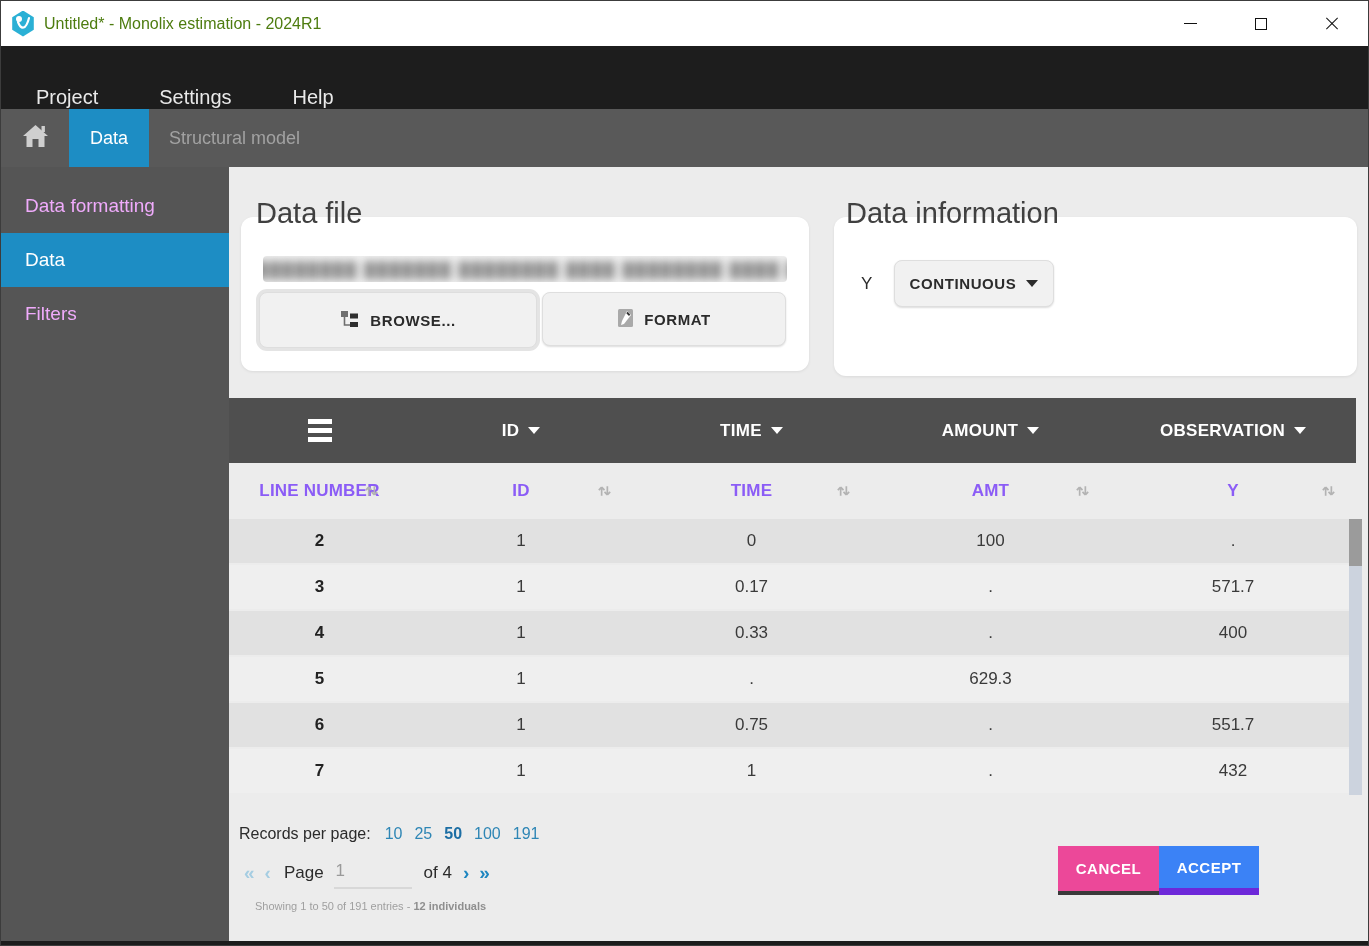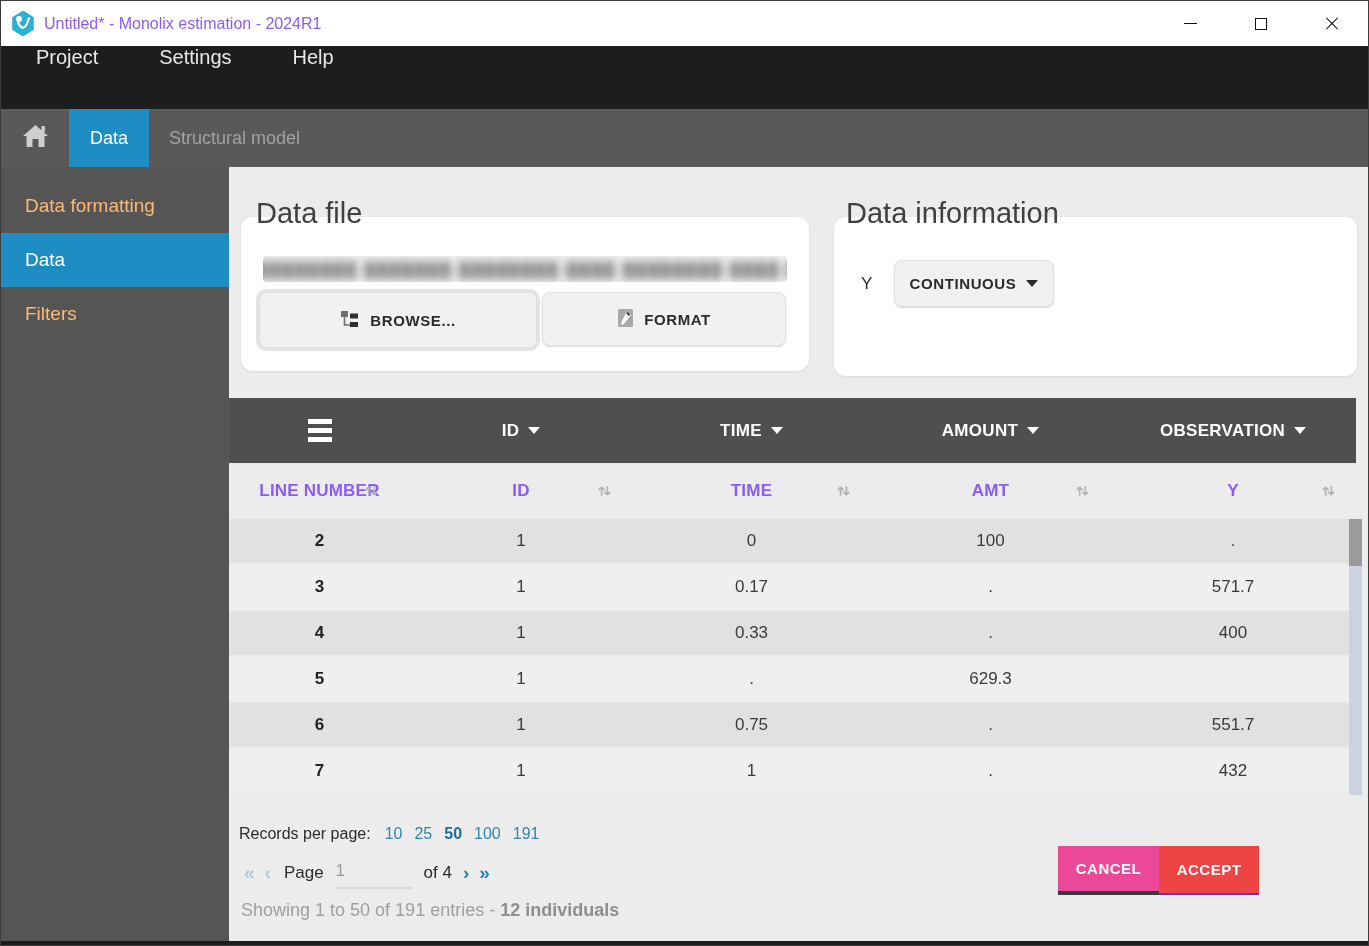--- a/index.html
+++ b/index.html
@@ -4,45 +4,45 @@
 <style>
   * { margin:0; padding:0; box-sizing:border-box; }
   html,body { width:1369px; height:946px; }
   body { font-family:"Liberation Sans", sans-serif; background:#ececec; }
   .window { position:relative; width:1369px; height:946px; border:1px solid #3c3c3c; overflow:hidden; background:#ececec; }
 
   
   .titlebar { height:45px; background:#ffffff; display:flex; align-items:center; padding-left:10px; }
   .logo-hex { width:24px; height:26px; background:#2ab0d5; clip-path:polygon(50% 0%,95% 26%,95% 74%,50% 100%,5% 74%,5% 26%); position:relative; flex:0 0 auto; }
   .logo-hex svg { position:absolute; inset:0; }
-  .titlebar-title { margin-left:9px; font-size:16px; color:#8b5cf6; flex:1 1 auto; }
+  .titlebar-title { margin-left:9px; font-size:16px; color:#4d7c0f; flex:1 1 auto; }
   .win-controls { display:flex; align-items:center; gap:47px; margin-right:24px; }
   .win-btn { width:24px; height:24px; display:flex; align-items:center; justify-content:center; cursor:pointer; }
   .ic-min { width:13px; height:0; border-top:1px solid #111; }
   .ic-max { width:12px; height:12px; border:1px solid #111; }
   .ic-close { position:relative; width:14px; height:14px; }
   .ic-close:before,.ic-close:after { content:""; position:absolute; left:-1px; top:6px; width:16px; height:1px; background:#111; }
   .ic-close:before { transform:rotate(45deg); }
   .ic-close:after { transform:rotate(-45deg); }
 
   
-  .menubar { height:63px; background:#1d1d1d; display:flex; align-items:flex-start; padding-left:35px; gap:61px; }
+  .menubar { height:63px; background:#1d1d1d; display:flex; align-items:flex-end; padding-left:35px; gap:61px; }
   .menu-item { color:#e9e9e9; font-size:20px; cursor:pointer; }
 
   
   .tabbar { height:58px; background:#595959; display:flex; align-items:stretch; }
   .home-btn { width:68px; display:flex; align-items:center; justify-content:center; cursor:pointer; }
   .tab { padding:0 18px; display:flex; align-items:center; font-size:18px; cursor:pointer; color:#a2a2a2; }
   .tab.active { background:#1d8dc4; color:#ffffff; width:80px; justify-content:center; padding:0; }
   .tab.inactive { margin-left:2px; }
 
   
   .body-row { display:flex; height:774px; }
   .sidebar { width:228px; background:#555555; flex:0 0 auto; padding-top:12px; }
-  .side-item { height:54px; display:flex; align-items:center; padding-left:24px; font-size:19px; color:#fdba74; cursor:pointer; }
+  .side-item { height:54px; display:flex; align-items:center; padding-left:24px; font-size:19px; color:#f0abfc; cursor:pointer; }
   .side-item.active { background:#1d8dc4; color:#ffffff; }
 
   .main { position:relative; width:1141px; height:774px; background:#ececec; }
 
   
   .card-heading { position:absolute; font-size:29px; color:#404040; z-index:2; }
   .hd-datafile { left:27px; top:30px; }
   .hd-datainfo { left:617px; top:30px; }
   .card { position:absolute; background:#ffffff; border-radius:12px; box-shadow:0 1px 3px rgba(0,0,0,0.08); }
   .card-file { left:12px; top:50px; width:568px; height:154px; }
@@ -91,27 +91,27 @@
   .rpp.sel { color:#1c6ea4; font-weight:bold; }
 
   .pager { position:absolute; left:10px; top:690px; display:flex; align-items:center; font-size:17px; color:#2b2b2b; }
   .pg-arrow { font-size:19px; font-weight:bold; cursor:pointer; padding:0 5px; }
   .pg-dis { color:#a5cde2; }
   .pg-en { color:#1d86c0; }
   .pg-label { margin:0 10px 0 8px; }
   .pg-input { width:78px; border:none; border-bottom:2px solid #d8d8d8; background:transparent; font-size:17px; color:#9a9a9a; font-family:"Liberation Sans",sans-serif; padding:4px 2px 6px; outline:none; }
   .pg-of { margin:0 6px 0 12px; }
 
-  .showing-line { position:absolute; left:12px; top:733px; font-size:18px; color:#9f9f9f; }
+  .showing-line { position:absolute; left:26px; top:733px; font-size:11px; color:#9f9f9f; }
   .showing-line b { color:#8f8f8f; }
 
   .action-btns { position:absolute; left:829px; top:679px; display:flex; }
   .btn-action { height:49px; display:flex; align-items:center; justify-content:center; font-size:15px; font-weight:bold; letter-spacing:0.5px; color:#ffffff; cursor:pointer; }
   .btn-cancel { width:101px; background:#ec4899; border-bottom:4px solid #3a3a3a; }
-  .btn-accept { width:100px; background:#ef4444; border-bottom:2px solid #6d28d9; }
+  .btn-accept { width:100px; background:#3b82f6; border-bottom:7px solid #6d28d9; }
 
   .bottom-strip { height:6px; background:#1c1c1c; width:100%; }
 </style>
 </head>
 <body>
 
 <div class="window">
 
   <div class="titlebar">
     <div class="logo-hex">

